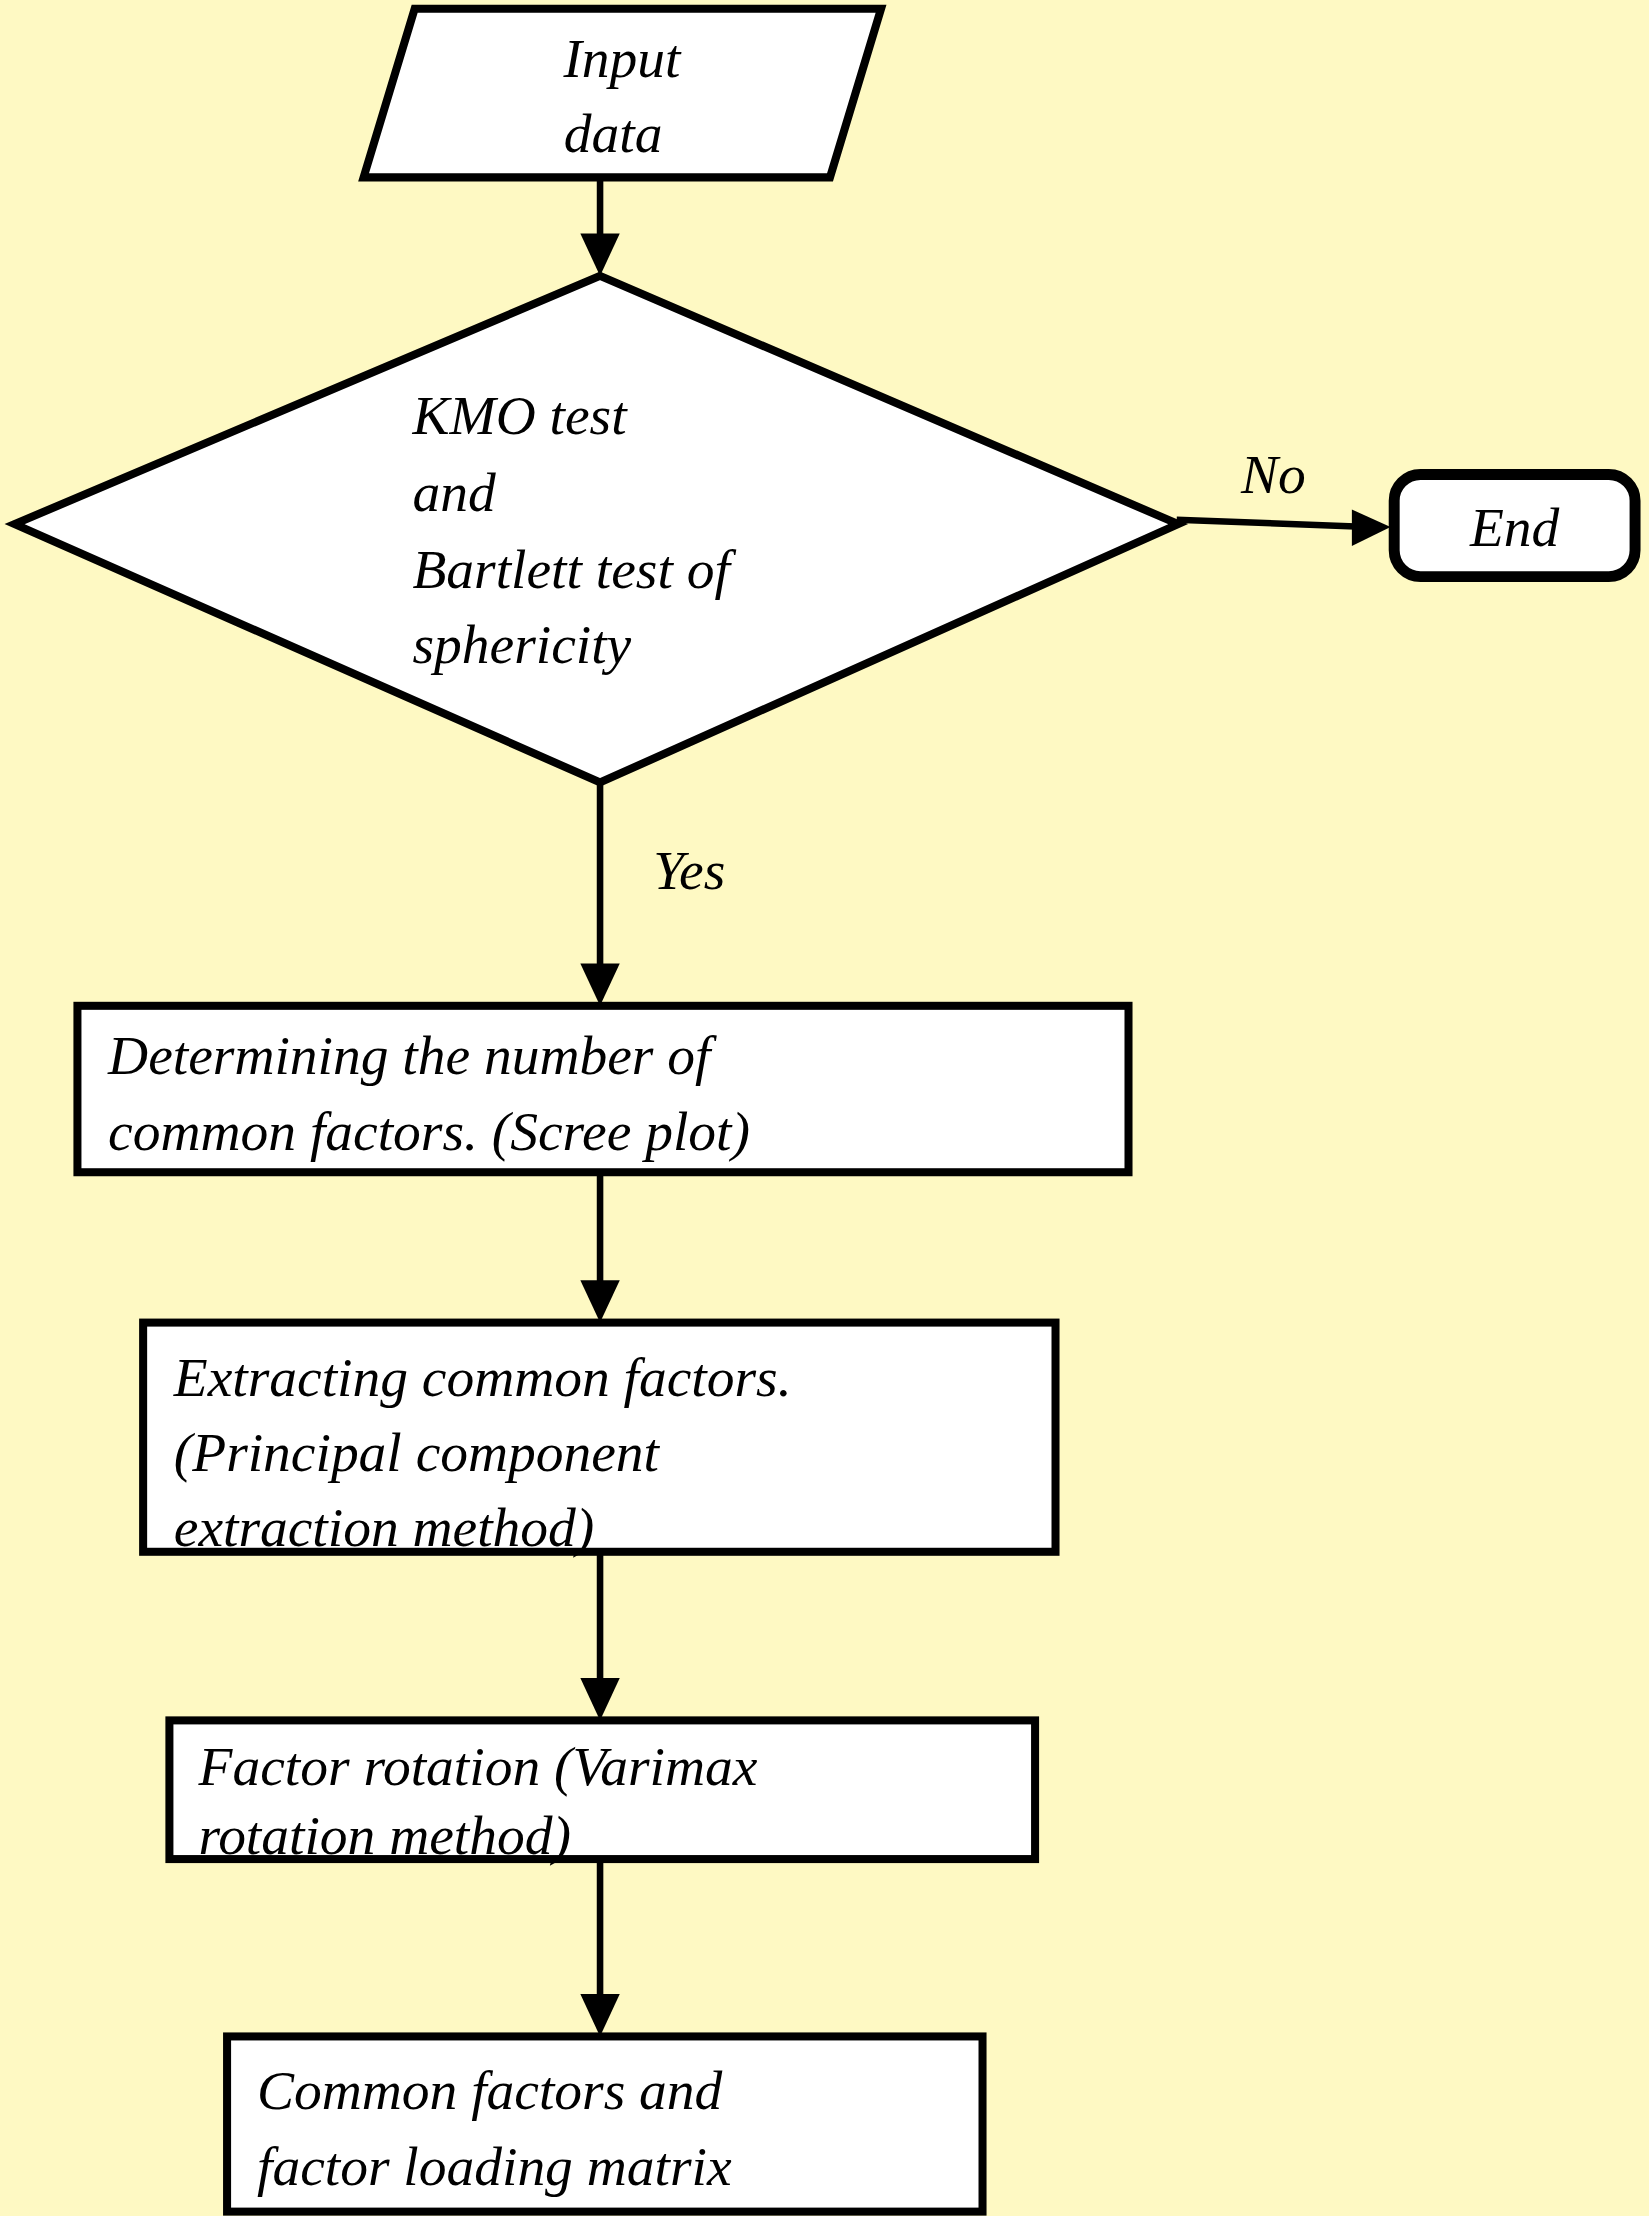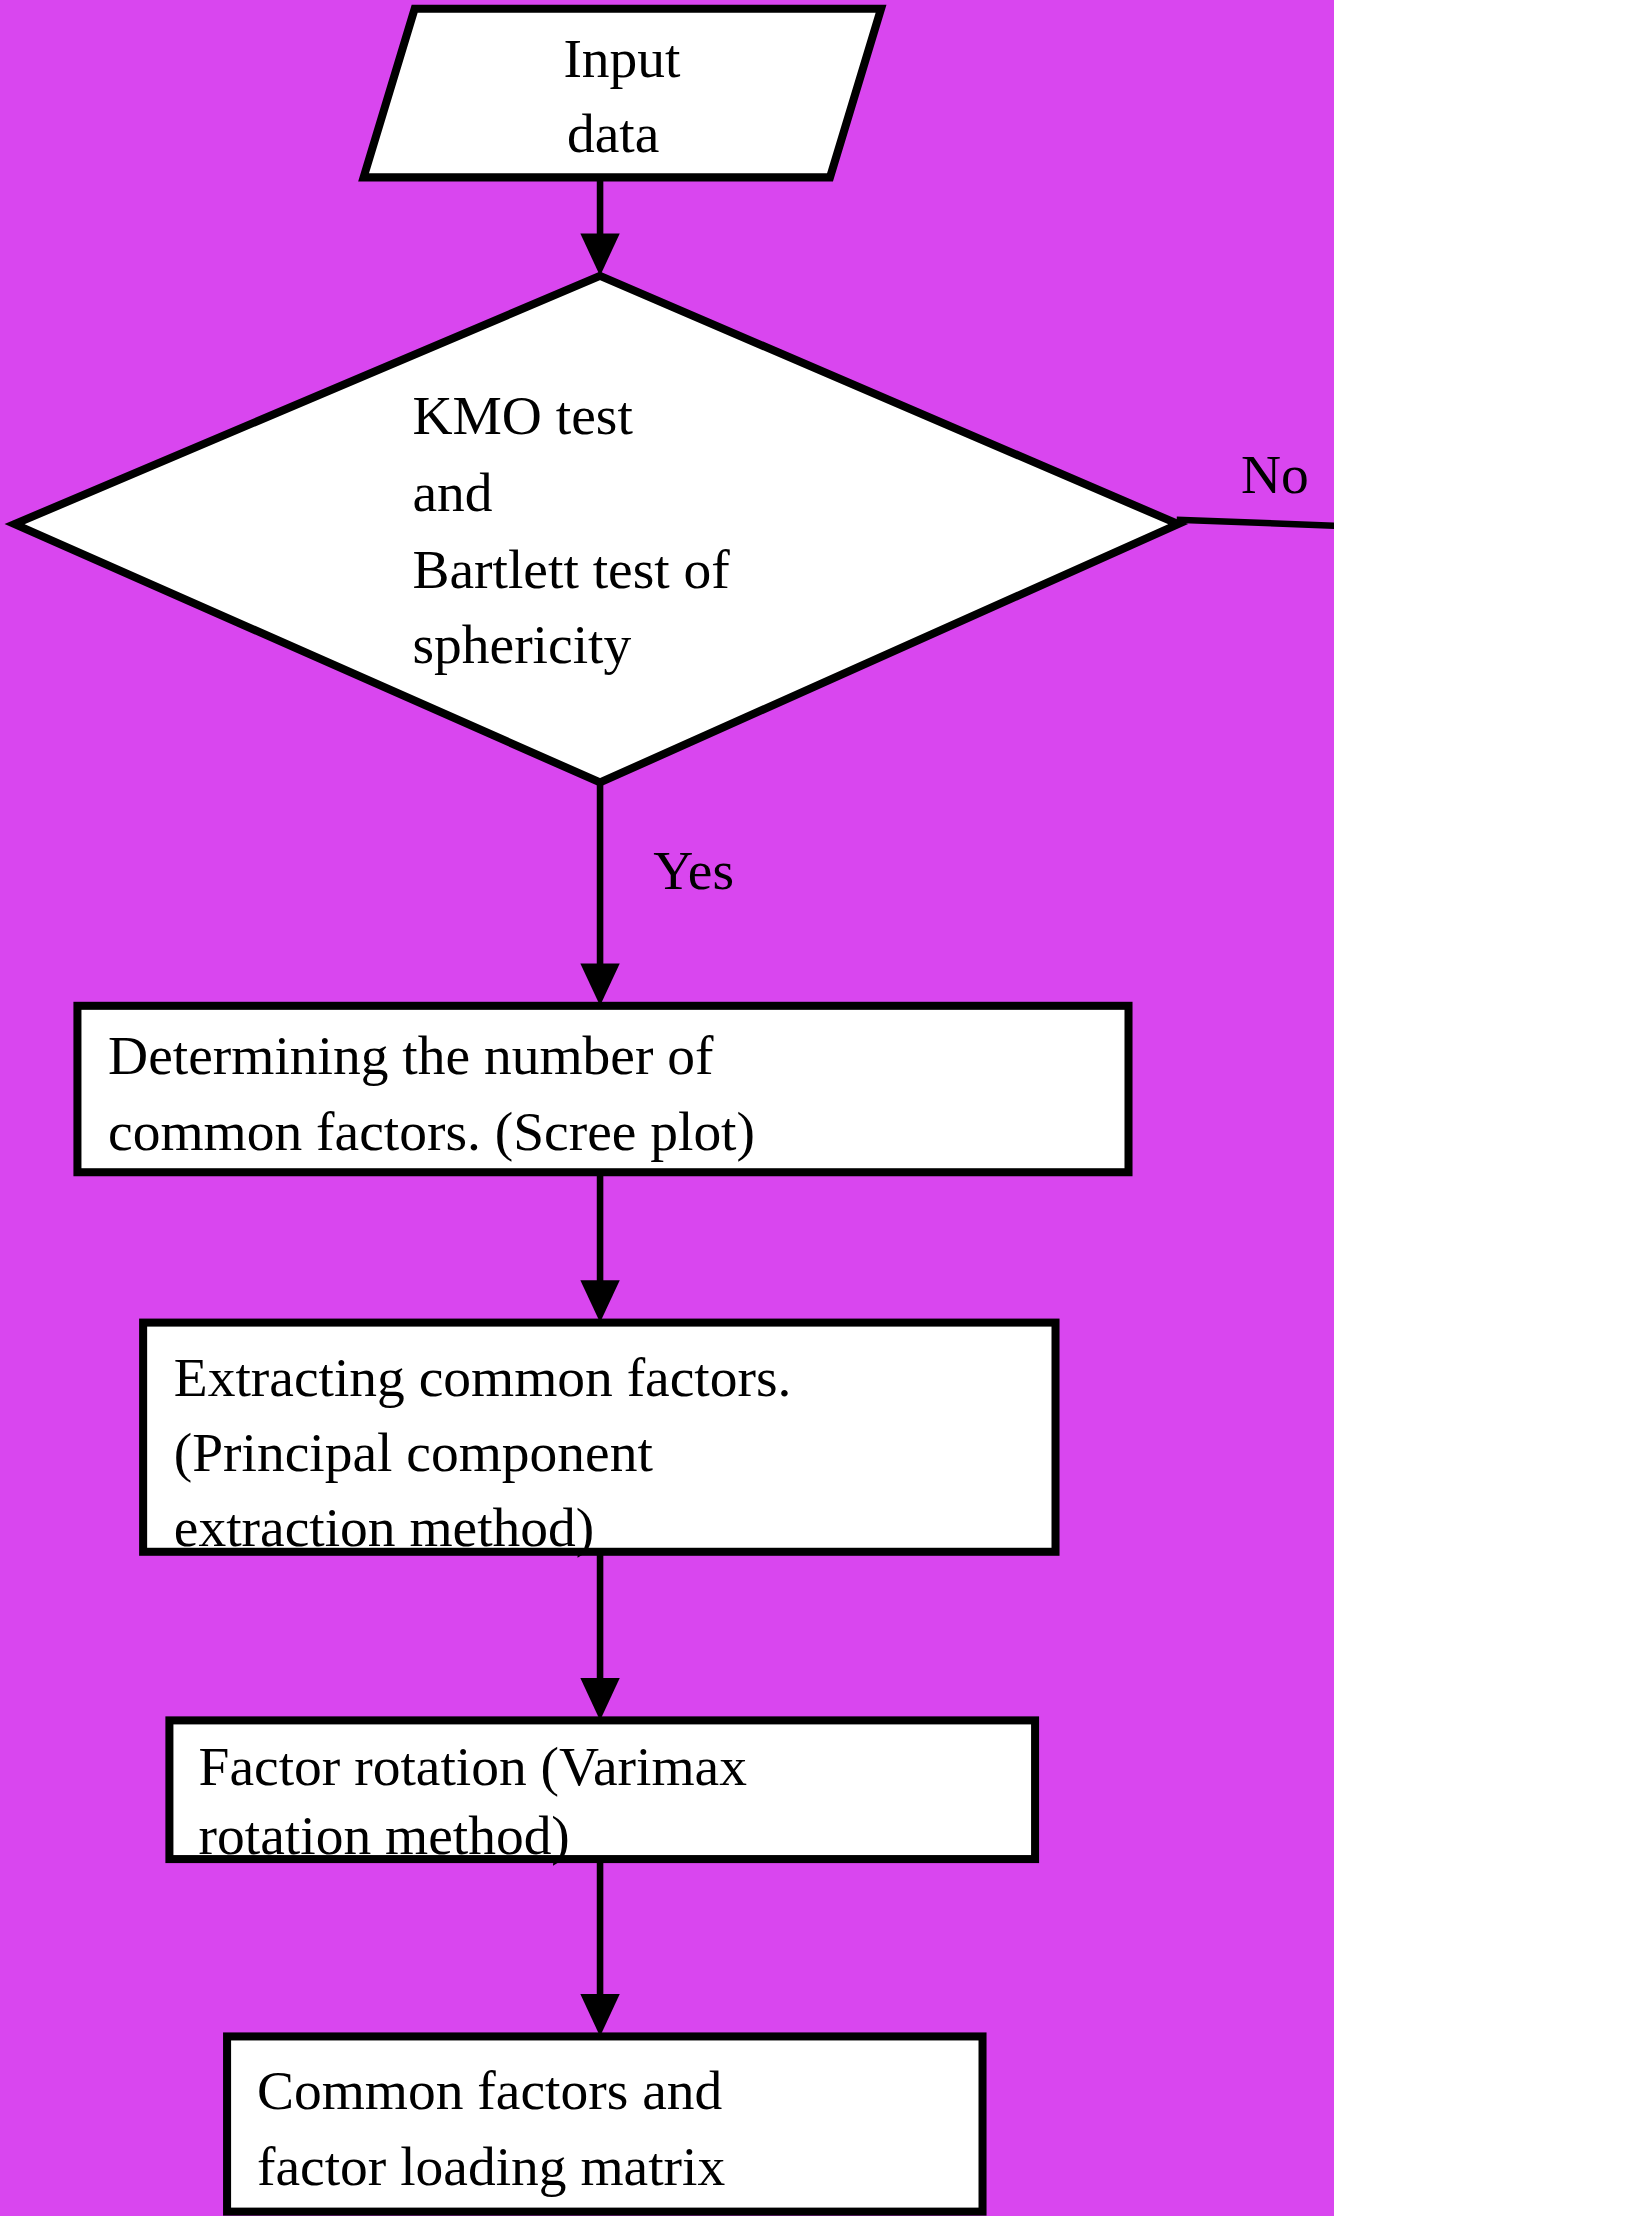--- a/index.html
+++ b/index.html
@@ -3,25 +3,26 @@
 <meta charset="utf-8">
 <title>Factor Analysis Flowchart</title>
 <style>
   html, body {
     margin: 0;
     padding: 0;
     background: #ffffff;
   }
   #flow-root {
     position: relative;
-    width: 1334px;
+    width: 1649px;
     height: 2216px;
-    background: #d946ef;
+    background: #fef9c3;
     font-family: "Liberation Serif", "DejaVu Serif", serif;
     overflow: hidden;
+    font-style: italic;
   }
   svg.flow-svg {
     position: absolute;
     top: 0;
     left: 0;
     width: 1649px;
     height: 2216px;
     display: block;
   }
   .shape-stroke {

